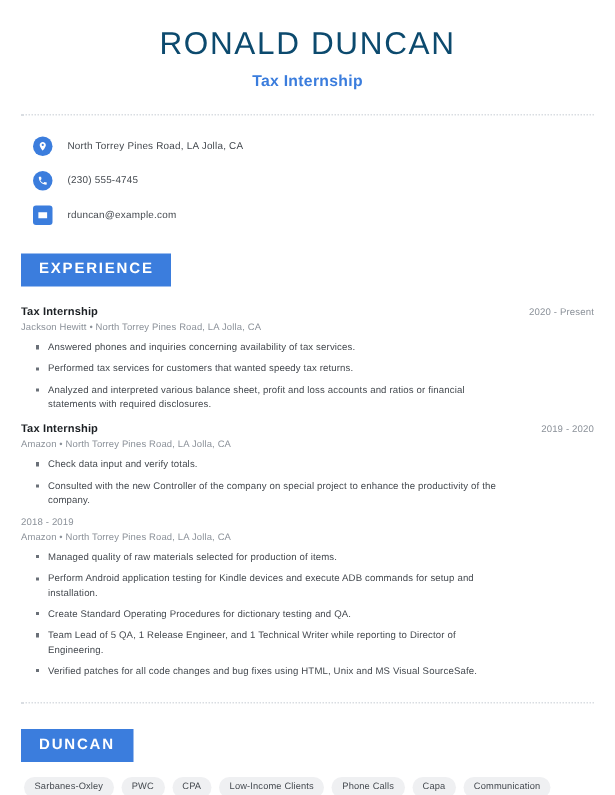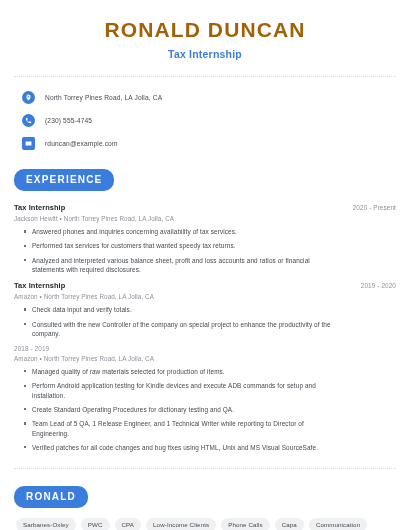--- a/index.html
+++ b/index.html
@@ -15,23 +15,23 @@
     height: 530px;
     background: #ffffff;
     padding: 0 14px;
     position: relative;
   }
 
   
   .header { padding-top: 18px; text-align: center; }
   .name {
     font-size: 21px;
-    font-weight: bold;
+    font-weight: normal;
     letter-spacing: 1.1px;
-    color: #a16207;
+    color: #0c4a6e;
     line-height: 1.15;
   }
   .job-title {
     margin-top: 6px;
     font-size: 10.5px;
     font-weight: bold;
     color: #3b7ddd;
     letter-spacing: .2px;
   }
   .divider {
@@ -70,21 +70,20 @@
   
   .section { margin-top: 17px; }
   .badge {
     display: inline-block;
     background: #3b7ddd;
     color: #ffffff;
     font-size: 10px;
     font-weight: bold;
     letter-spacing: 1.2px;
     padding: 5px 12px 6px 12px;
-    border-radius: 10px;
   }
 
   
   .jobs { margin-top: 12px; }
   .job { margin-bottom: 7px; }
   .job-head {
     display: flex;
     justify-content: space-between;
     align-items: baseline;
   }
@@ -230,21 +229,21 @@
           <div class="bullet">Verified patches for all code changes and bug fixes using HTML, Unix and MS Visual SourceSafe.</div>
         </div>
       </div>
 
     </div>
   </div>
 
   <div class="divider"></div>
 
   <div class="section">
-    <span class="badge">RONALD</span>
+    <span class="badge">DUNCAN</span>
     <div class="skills-wrap">
       <div class="chips">
         <span class="chip">Sarbanes-Oxley</span>
         <span class="chip">PWC</span>
         <span class="chip">CPA</span>
         <span class="chip">Low-Income Clients</span>
         <span class="chip">Phone Calls</span>
         <span class="chip">Capa</span>
         <span class="chip">Communication</span>
 

